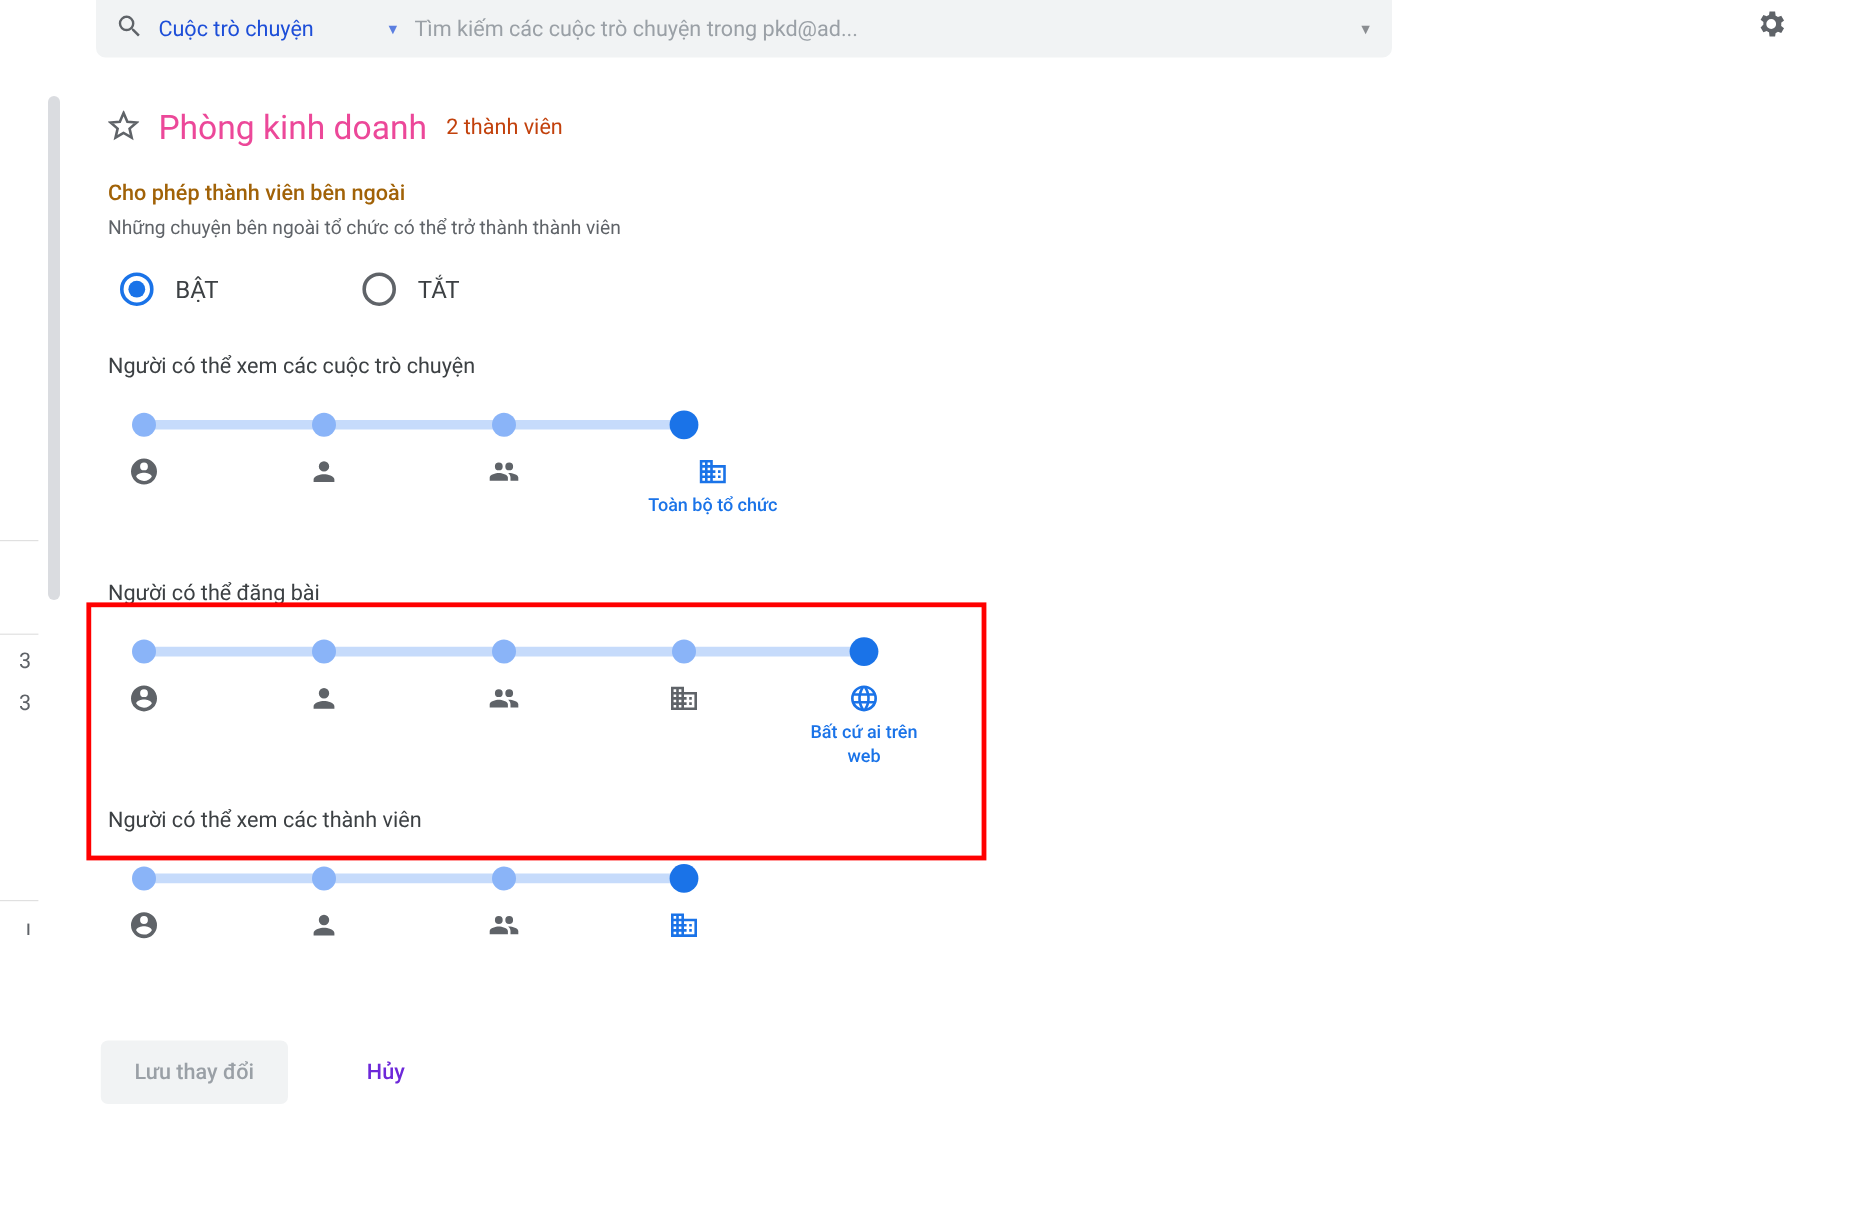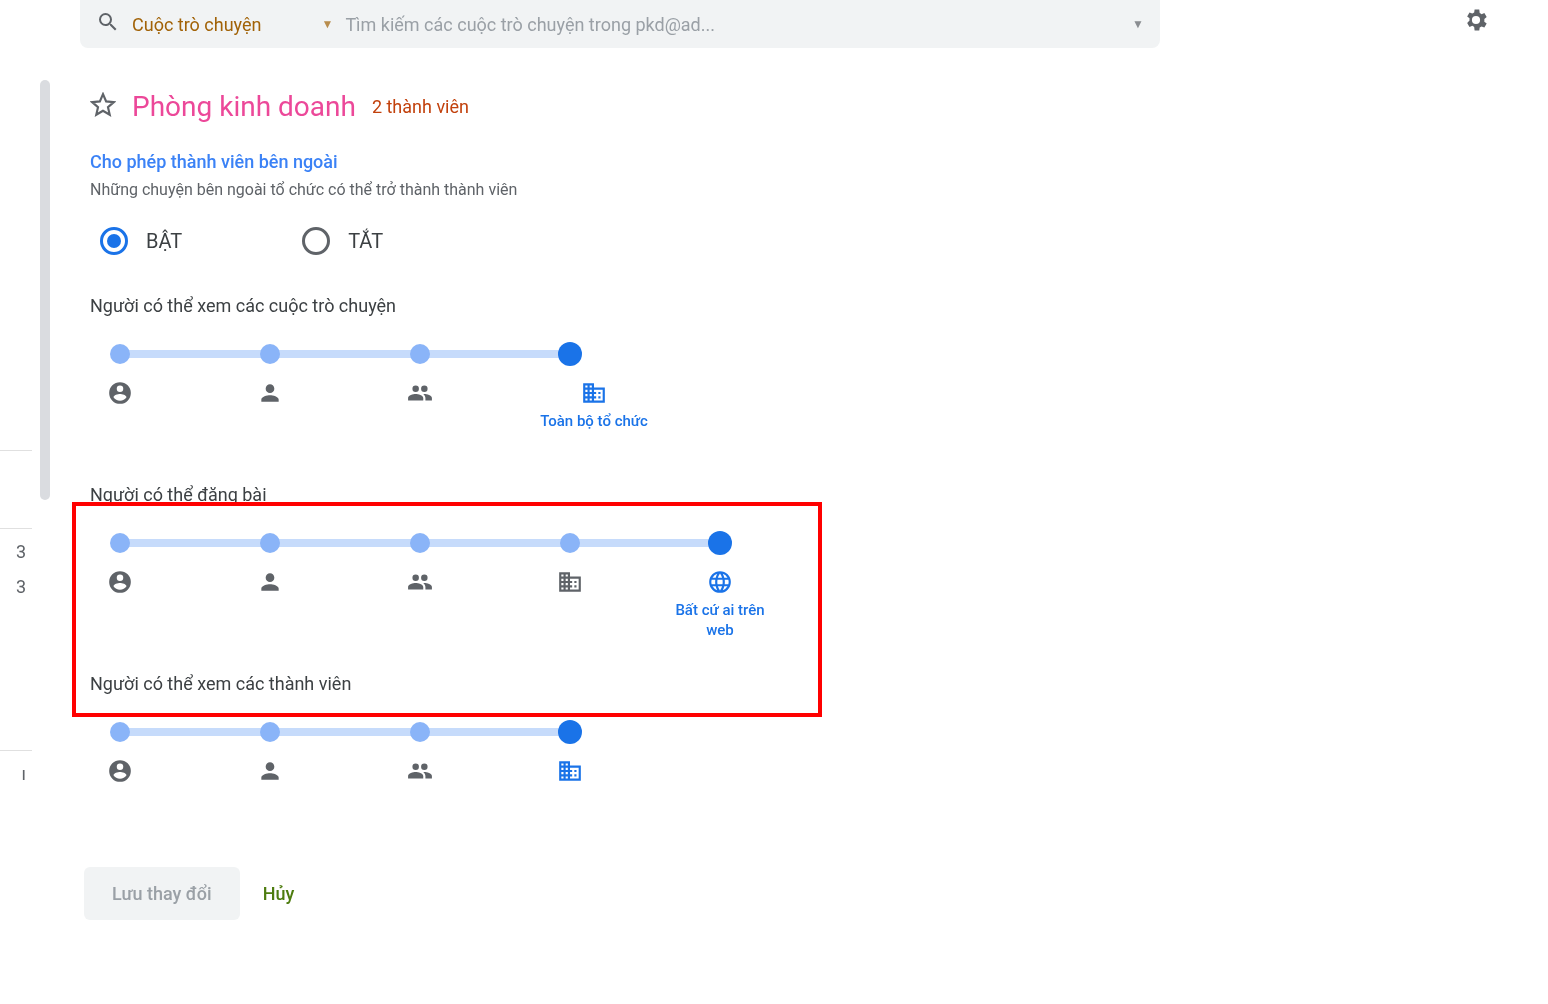--- a/index.html
+++ b/index.html
@@ -23,21 +23,21 @@
     display: flex;
     align-items: center;
     padding: 0 16px;
     gap: 12px;
     overflow: hidden;
   }
   .search-bar .dd {
     display: flex;
     align-items: center;
     gap: 6px;
-    color: #a16207;
+    color: #1d4ed8;
     font-size: 18px;
   }
   .search-bar .dd .arrow { font-size: 12px; opacity: .7; }
   .search-bar .placeholder {
     color: #9aa0a6;
     font-size: 18px;
     flex: 1;
     white-space: nowrap;
   }
   .settings-icon {
@@ -59,21 +59,21 @@
     position: absolute;
     left: 90px;
     top: 90px;
     width: 1400px;
   }
   .title-row { display: flex; align-items: center; gap: 16px; margin-bottom: 28px; }
   .title-row .star { color: #5f6368; }
   .title-row h1 { font-size: 28px; font-weight: 400; color: #ec4899; }
   .title-row .sub { font-size: 18px; color: #c2410c; }
 
-  .section-header { font-size: 18px; font-weight: 500; color: #3b82f6; margin-bottom: 8px; }
+  .section-header { font-size: 18px; font-weight: 500; color: #a16207; margin-bottom: 8px; }
   .section-desc { font-size: 16px; color: #5f6368; margin-bottom: 28px; }
 
   .radio-row { display: flex; gap: 120px; align-items: center; padding-left: 10px; margin-bottom: 40px; }
   .radio-opt { display: flex; align-items: center; gap: 18px; font-size: 20px; color: #3c4043; }
   .radio-outer { width: 28px; height: 28px; border-radius: 50%; border: 3px solid #5f6368; display: flex; align-items: center; justify-content: center; }
   .radio-outer.selected { border-color: #1a73e8; }
   .radio-inner { width: 14px; height: 14px; border-radius: 50%; background: #1a73e8; }
 
   .slider-section { margin-bottom: 40px; }
   .slider-title { font-size: 18px; color: #3c4043; margin-bottom: 24px; }
@@ -99,34 +99,35 @@
     color: #5f6368;
     font-size: 18px;
   }
   .left-divider { border-top: 1px solid #e0e0e0; margin: 12px 0; }
   .footer {
     position: absolute;
     left: 84px;
     bottom: 84px;
     display: flex;
     align-items: center;
-    gap: 23px;
+    gap: 35px;
   }
   .footer .save-btn {
     background: #f1f3f4;
     color: #9aa0a6;
     padding: 16px 28px;
     border-radius: 6px;
     font-size: 18px;
     font-weight: 500;
   }
   .footer .cancel-btn {
-    color: #4d7c0f;
+    color: #6d28d9;
     font-size: 18px;
     font-weight: 500;
+    margin-left: 31px;
   }
   svg { fill: currentColor; }
 </style>
 </head>
 <body>
 
 <div class="search-bar">
   <span>
     <svg width="24" height="24" viewBox="0 0 24 24">
         <path d="M15.5 14h-.79l-.28-.27A6.47 6.47 0 0016 9.5 6.5 6.5 0 109.5 16c1.61 0 3.09-.59 4.23-1.57l.27.28v.79l5 4.99L20.49 19l-4.99-5zM9.5 14C7.01 14 5 11.99 5 9.5S7.01 5 9.5 5 14 7.01 14 9.5 11.99 14 9.5 14z" fill="#5f6368"></path>

